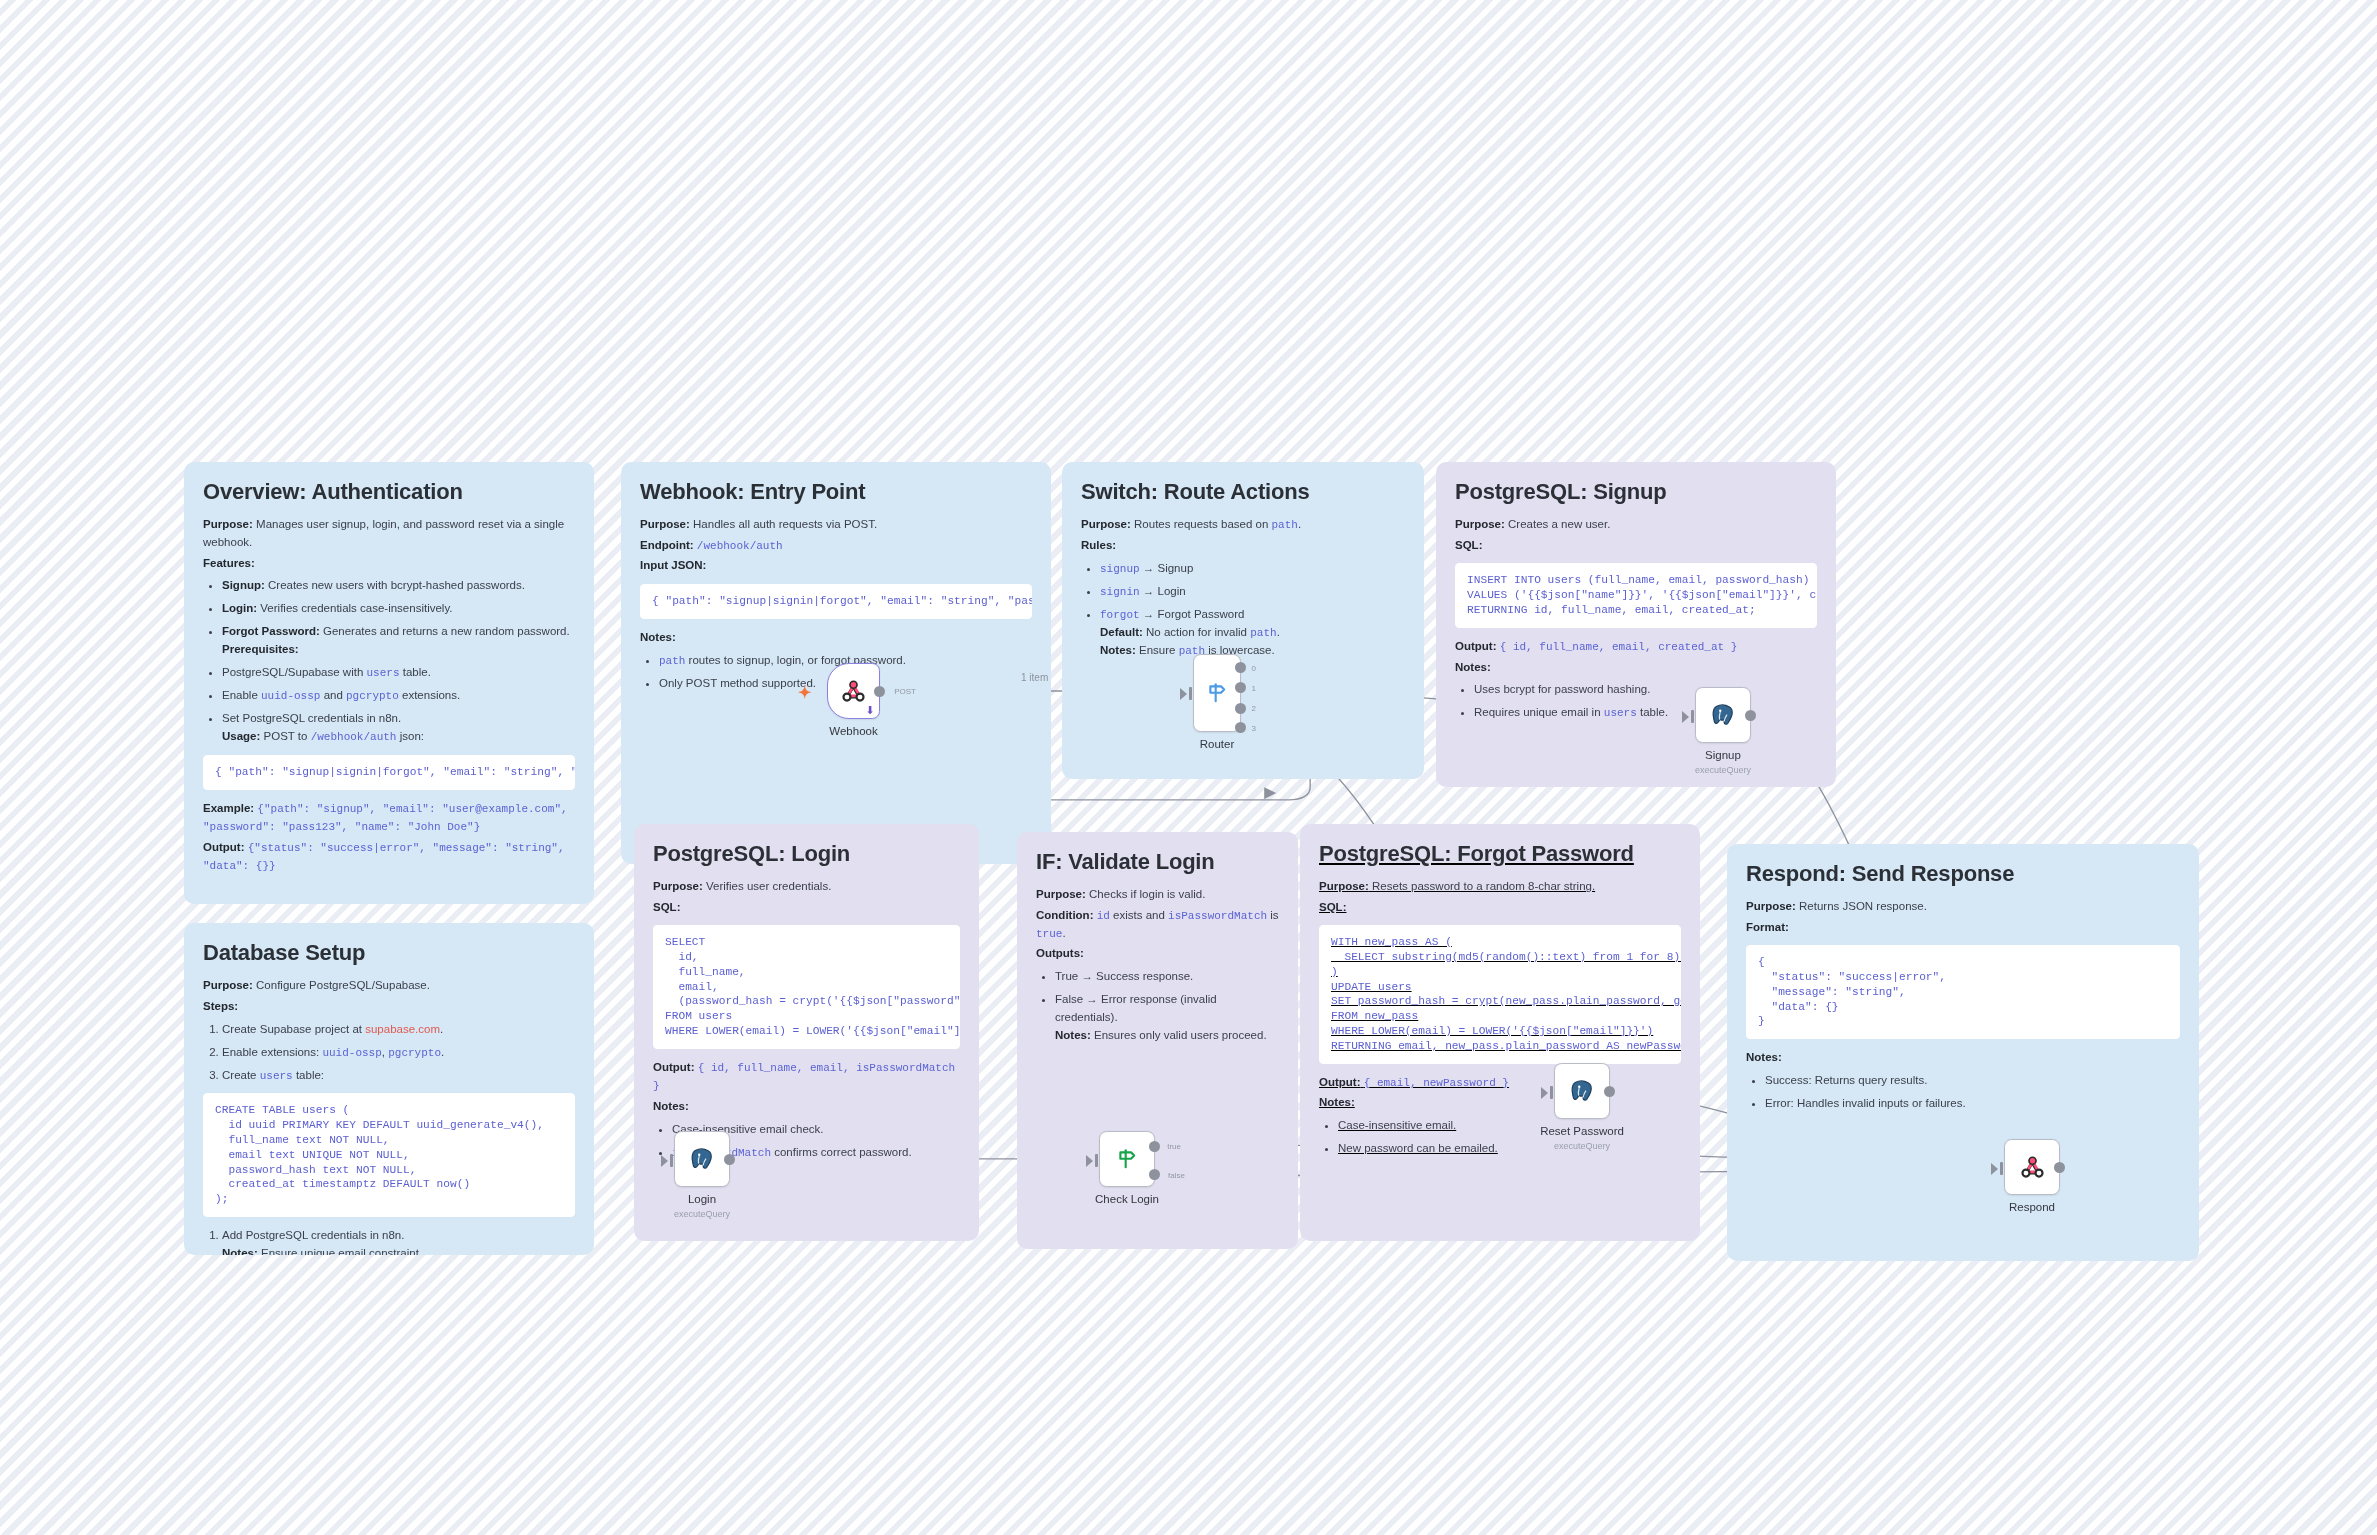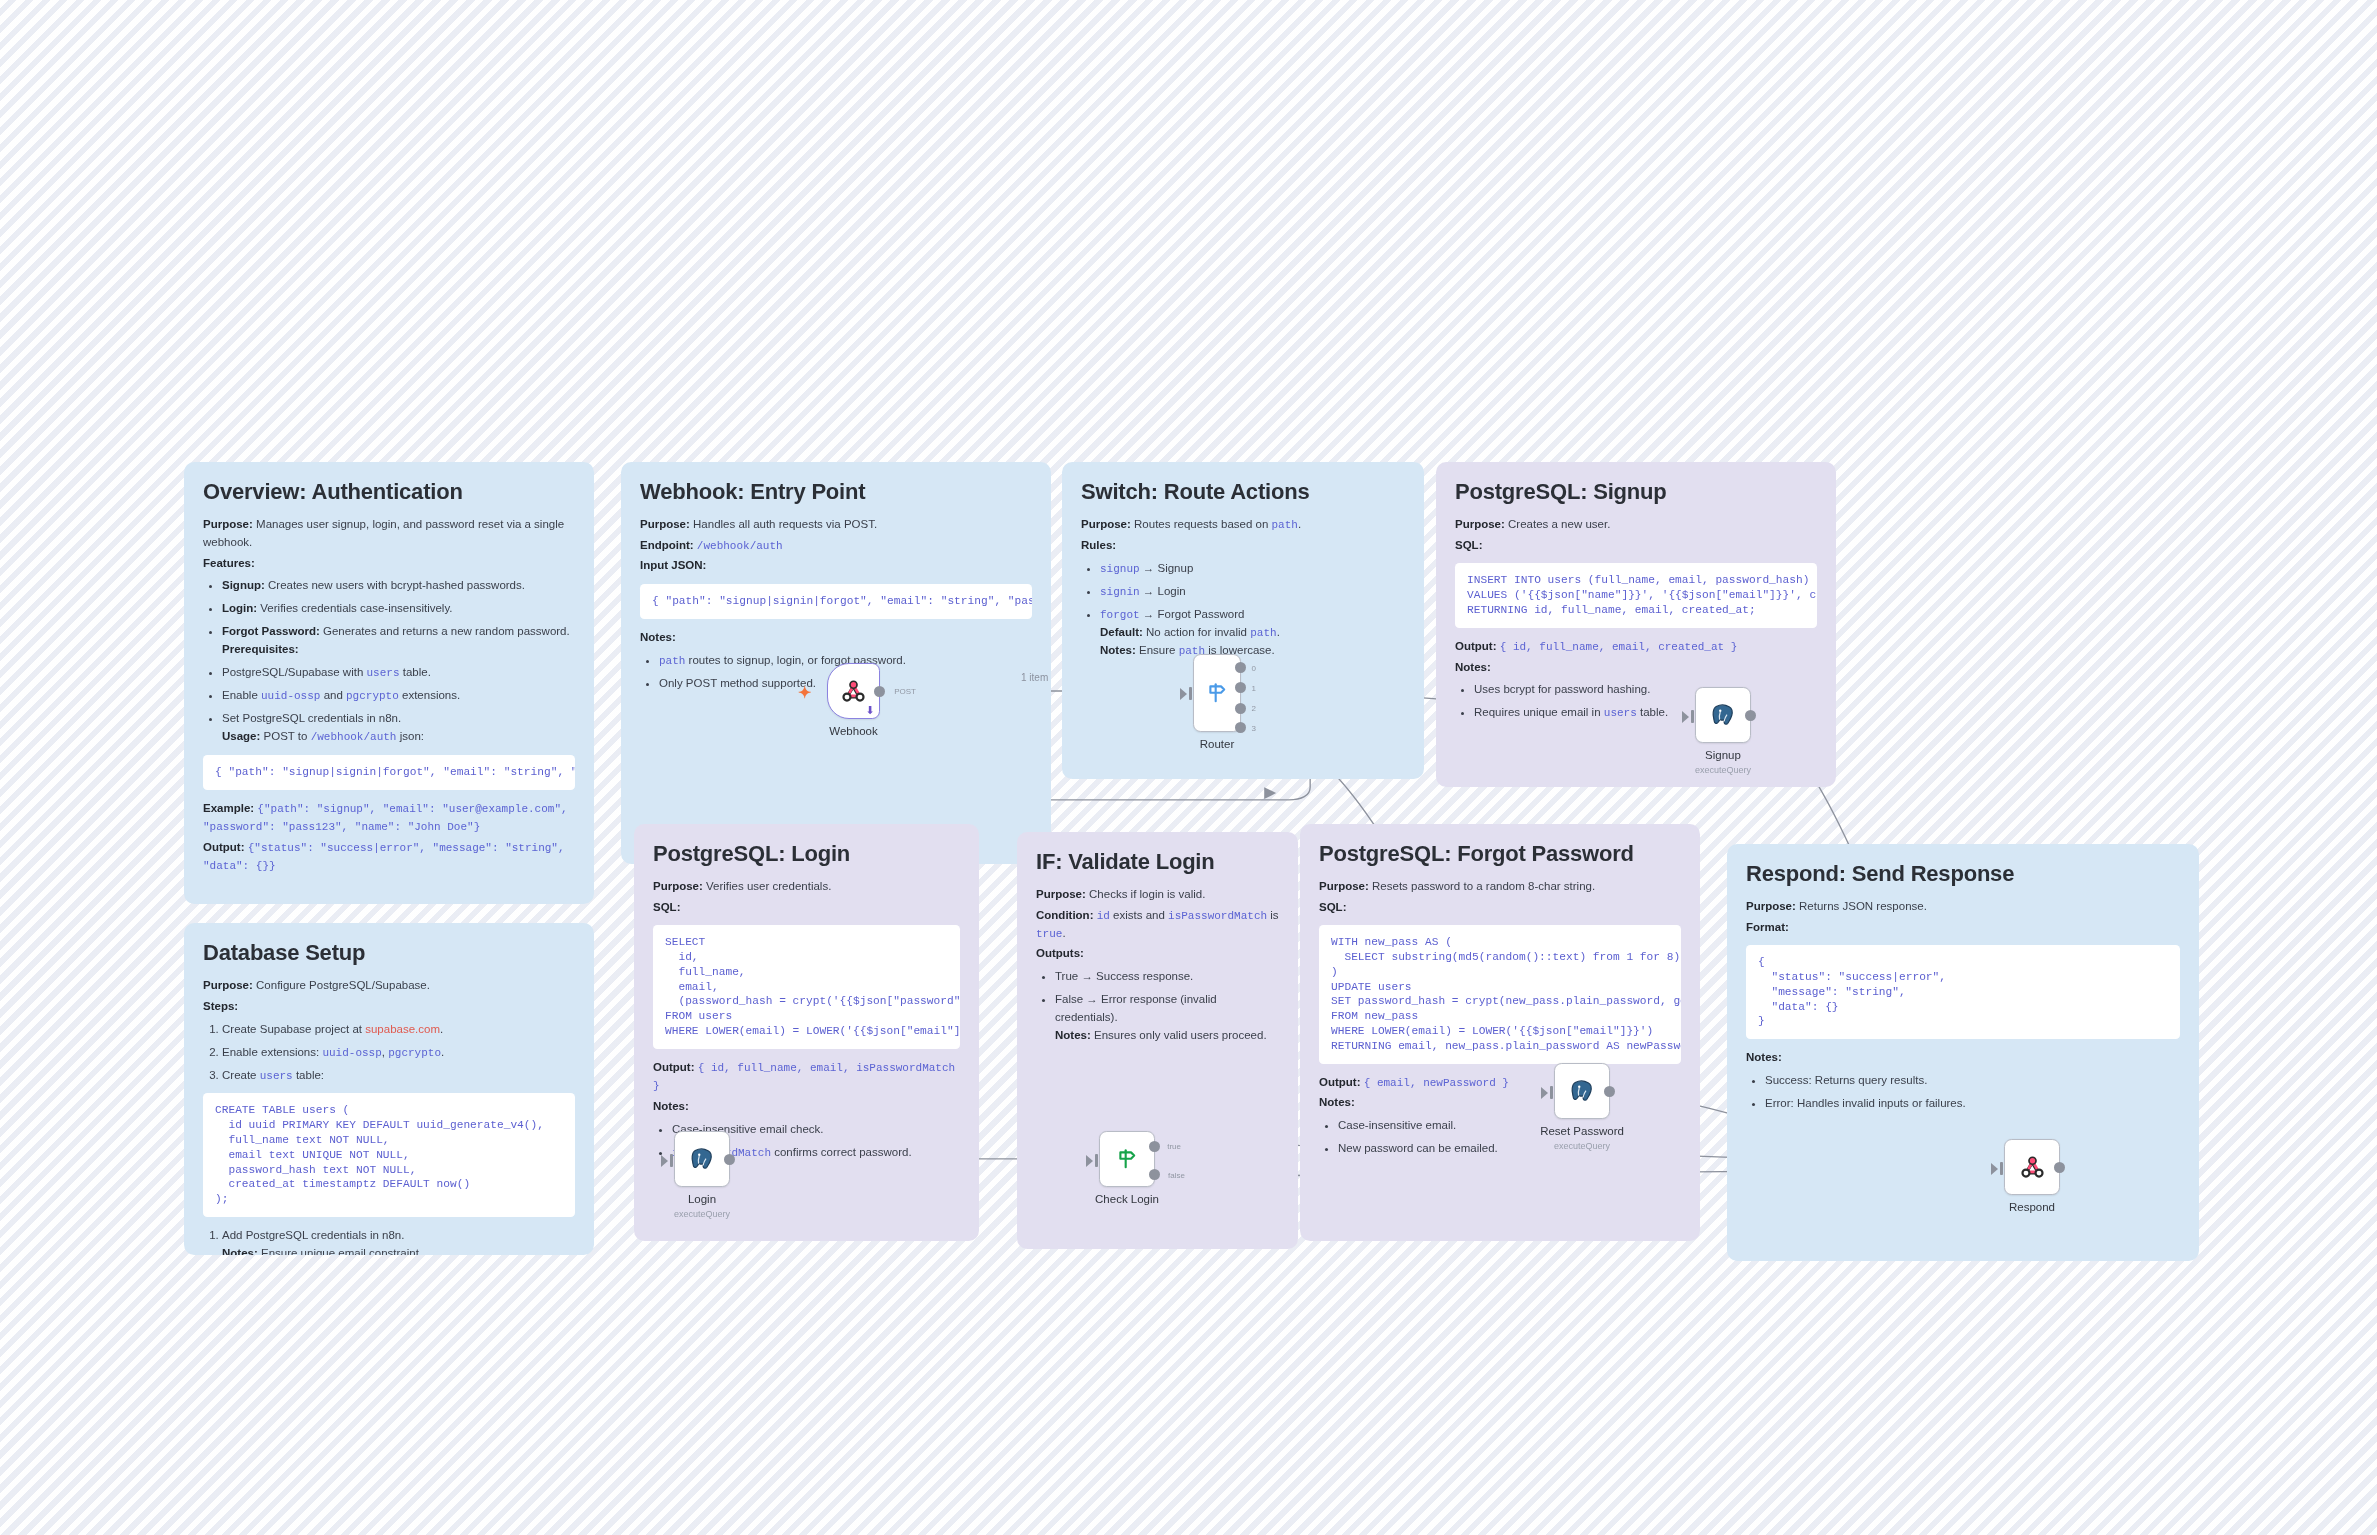--- a/index.html
+++ b/index.html
@@ -186,21 +186,21 @@
     <p><b>Purpose:</b> <span>Checks if login is valid.</span></p>
     <p><b>Condition:</b>
       <span class="code-inline">id</span><span> exists and </span><span class="code-inline">isPasswordMatch</span><span> is </span><span class="code-inline">true</span><span>.</span></p>
     <p><b>Outputs:</b></p>
     <ul>
       <li><span>True → Success response.</span></li>
       <li><span>False → Error response (invalid credentials).</span><br><b>Notes:</b> <span>Ensures only valid users proceed.</span></li>
     </ul>
   </div>
 
-  <div class="note purple" style="left:1300px;top:824px;width:400px;height:417px;">
+  <div class="note purple" style="left:1300px;top:824px;width:400px;height:417px;text-decoration:underline;">
     <h2>PostgreSQL: Forgot Password</h2>
     <p><b>Purpose:</b> <span>Resets password to a random 8-char string.</span></p>
     <p><b>SQL:</b></p>
     <div class="codeblock">WITH new_pass AS (
   SELECT substring(md5(random()::text) from 1 for 8) AS plain_password
 )
 UPDATE users
 SET password_hash = crypt(new_pass.plain_password, gen_salt('bf'))
 FROM new_pass
 WHERE LOWER(email) = LOWER('{{$json["email"]}}')

